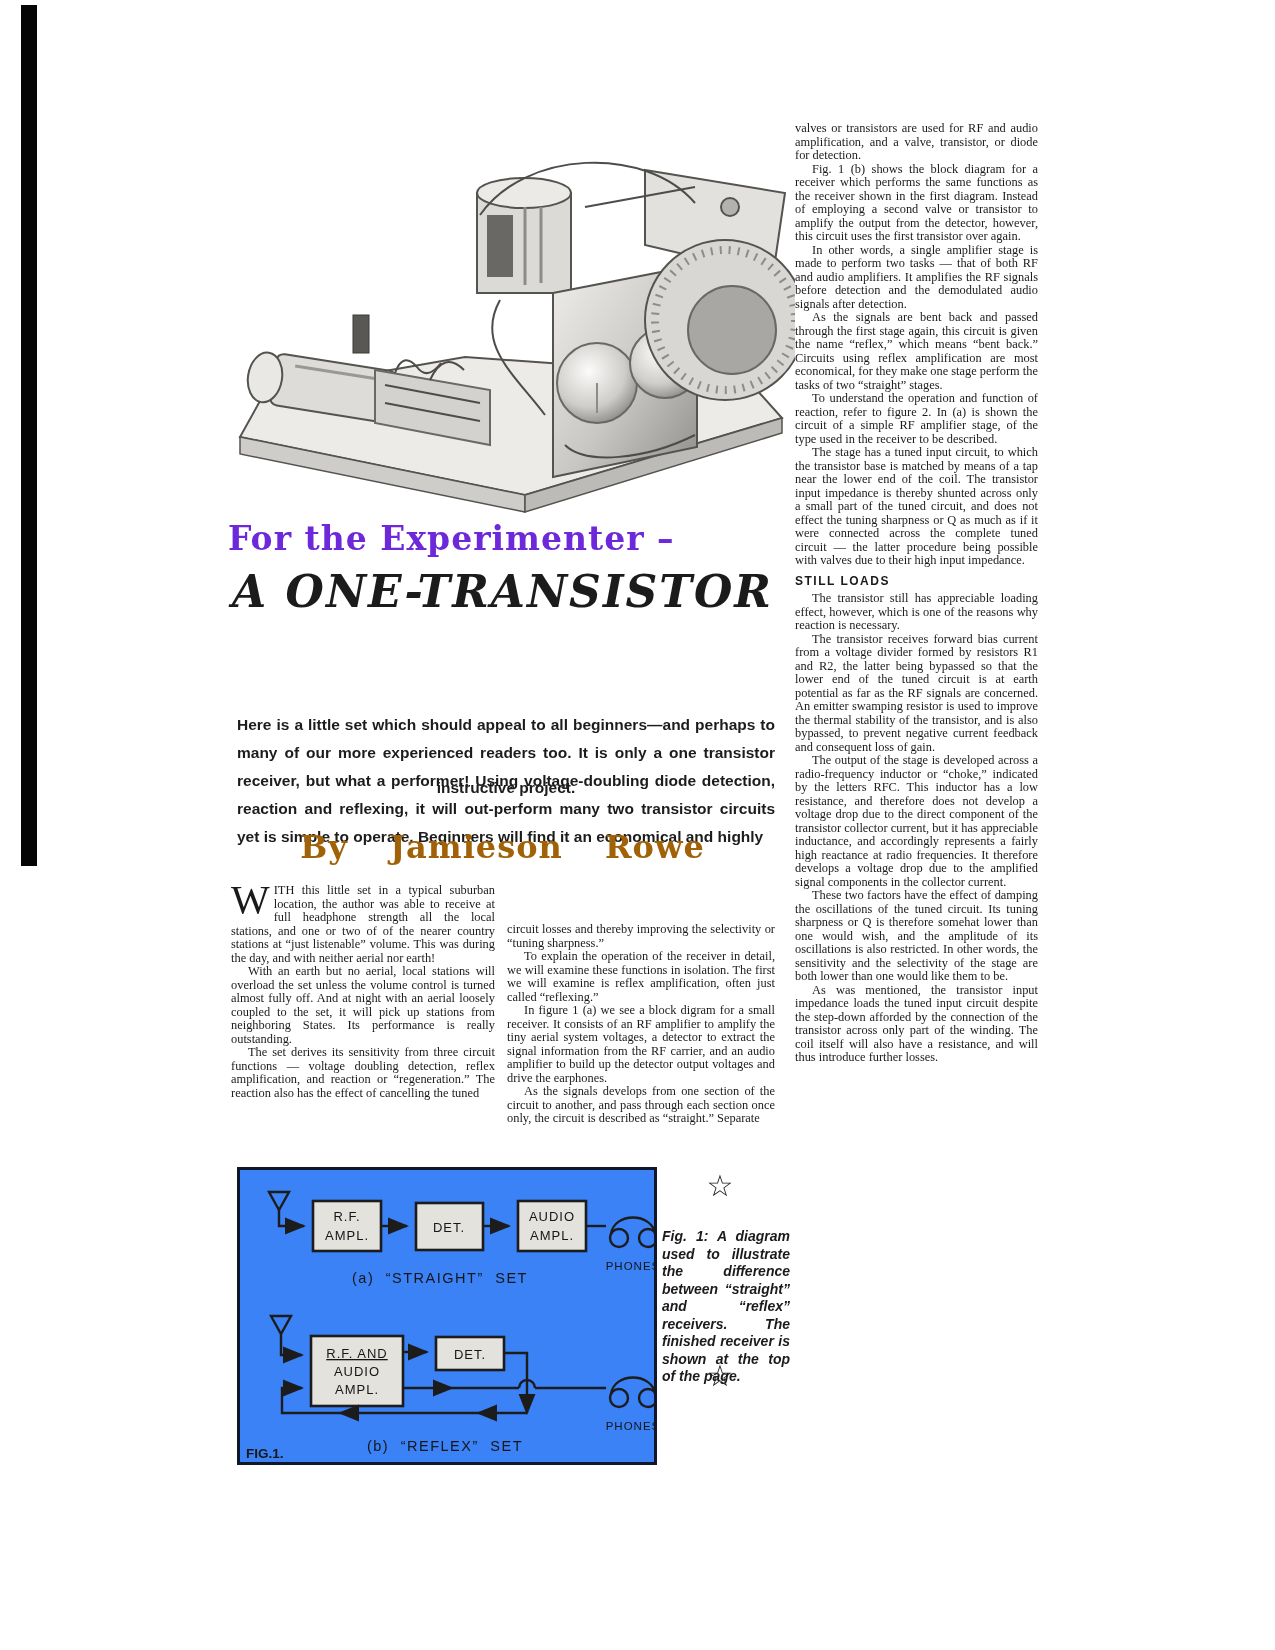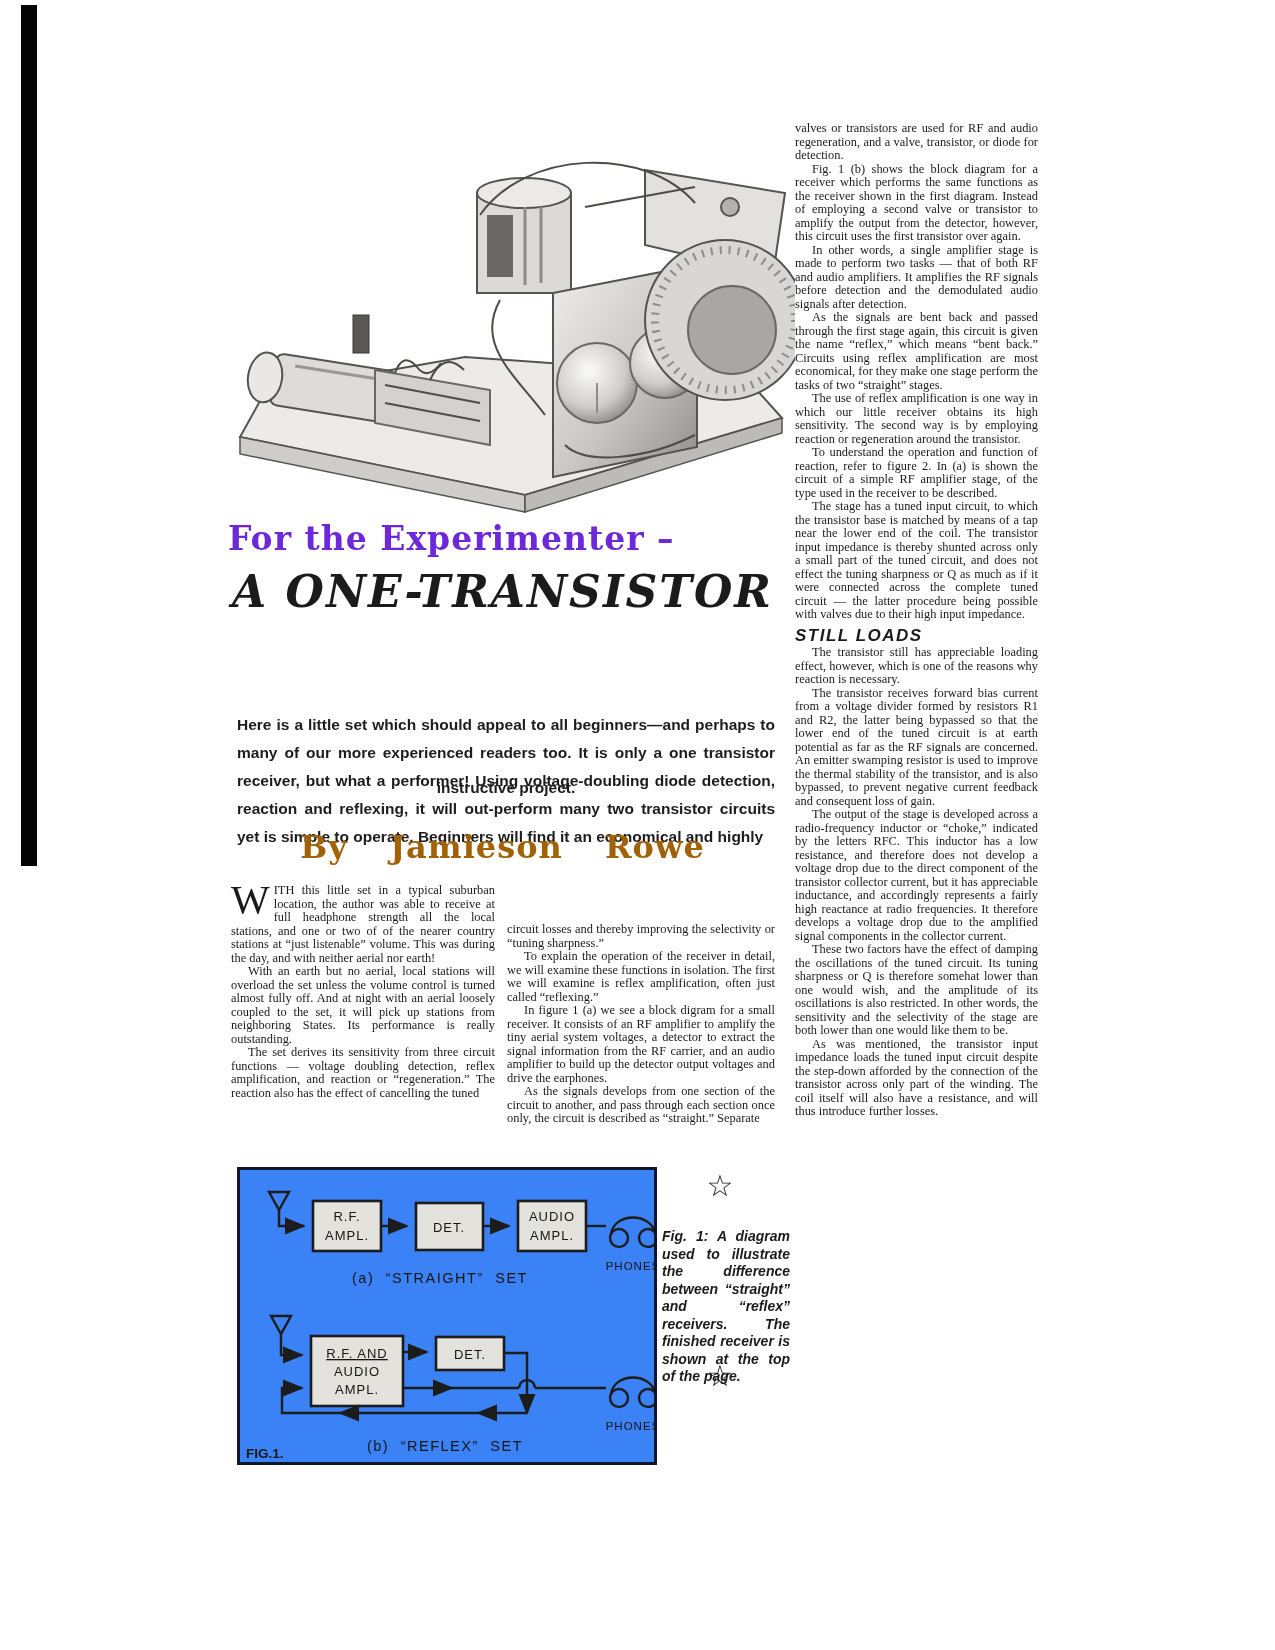--- a/index.html
+++ b/index.html
@@ -31,22 +31,22 @@
           letter-spacing:1px;word-spacing:30px;color:#a16207;}
 
   
   .col{font-size:12.4px;line-height:13.5px;text-align:justify;}
   .col p{margin:0;}
   .col p.ind{text-indent:17px;}
   .left-col{left:231px;top:884px;width:264px;}
   .mid-col{left:507px;top:923px;width:268px;}
   .right-col{left:795px;top:122px;width:243px;}
   .dropcap{float:left;font-size:41px;line-height:31px;padding-right:4px;font-family:"Liberation Serif",serif;}
-  .sub-head{font-family:"Liberation Sans",sans-serif;font-weight:bold;font-size:17px;
-            letter-spacing:1.5px;margin:7px 0 4px 0 !important;text-align:left;text-indent:0 !important;font-style:italic;}
+  .sub-head{font-family:"Liberation Sans",sans-serif;font-weight:bold;font-size:12px;
+            letter-spacing:1.5px;margin:7px 0 4px 0 !important;text-align:left;text-indent:0 !important;}
 
   
   .fig-box{left:237px;top:1167px;width:414px;height:292px;background:#3b82f6;
            border:3px solid #0f172a;}
   .fig-caption{left:662px;top:1228px;width:128px;
            font-family:"Liberation Sans",sans-serif;font-weight:bold;font-style:italic;
            font-size:14px;line-height:17.5px;text-align:justify;color:#1b1b1b;}
   .star{left:695px;width:50px;text-align:center;font-size:30px;color:#1b1b1b;
         font-family:"DejaVu Sans",sans-serif;}
   .star1{top:1168px;}
@@ -129,25 +129,24 @@
       <circle cx="500" cy="205" r="80" fill="#d9d7d3" stroke="#55534f" stroke-width="2"></circle>
       <circle cx="500" cy="205" r="70" fill="none" stroke="#8e8c88" stroke-width="8" stroke-dasharray="2,7"></circle>
       <circle cx="507" cy="215" r="44" fill="#a9a7a3" stroke="#6a6864" stroke-width="2"></circle>
     </g>
 
     <path d="M 275,185 C 250,230 290,260 320,300" class="photo-line"></path>
     <path d="M 340,330 C 360,350 420,345 470,320" class="photo-line"></path>
   </svg>
 
   <div class="abs col right-col">
-    <p>valves or transistors are used for RF and audio regeneration, and a valve, transistor, or diode for detection.</p>
+    <p>valves or transistors are used for RF and audio amplification, and a valve, transistor, or diode for detection.</p>
     <p class="ind">Fig. 1 (b) shows the block diagram for a receiver which performs the same functions as the receiver shown in the first diagram. Instead of employing a second valve or transistor to amplify the output from the detector, however, this circuit uses the first transistor over again.</p>
     <p class="ind">In other words, a single amplifier stage is made to perform two tasks — that of both RF and audio amplifiers. It amplifies the RF signals before detection and the demodulated audio signals after detection.</p>
     <p class="ind">As the signals are bent back and passed through the first stage again, this circuit is given the name “reflex,” which means “bent back.” Circuits using reflex amplification are most economical, for they make one stage perform the tasks of two “straight” stages.</p>
-    <p class="ind">The use of reflex amplification is one way in which our little receiver obtains its high sensitivity. The second way is by employing reaction or regeneration around the transistor.</p>
     <p class="ind">To understand the operation and function of reaction, refer to figure 2. In (a) is shown the circuit of a simple RF amplifier stage, of the type used in the receiver to be described.</p>
     <p class="ind">The stage has a tuned input circuit, to which the transistor base is matched by means of a tap near the lower end of the coil. The transistor input impedance is thereby shunted across only a small part of the tuned circuit, and does not effect the tuning sharpness or Q as much as if it were connected across the complete tuned circuit — the latter procedure being possible with valves due to their high input impedance.</p>
     <p class="sub-head">STILL LOADS</p>
     <p class="ind">The transistor still has appreciable loading effect, however, which is one of the reasons why reaction is necessary.</p>
     <p class="ind">The transistor receives forward bias current from a voltage divider formed by resistors R1 and R2, the latter being bypassed so that the lower end of the tuned circuit is at earth potential as far as the RF signals are concerned. An emitter swamping resistor is used to improve the thermal stability of the transistor, and is also bypassed, to prevent negative current feedback and consequent loss of gain.</p>
     <p class="ind">The output of the stage is developed across a radio-frequency inductor or “choke,” indicated by the letters RFC. This inductor has a low resistance, and therefore does not develop a voltage drop due to the direct component of the transistor collector current, but it has appreciable inductance, and accordingly represents a fairly high reactance at radio frequencies. It therefore develops a voltage drop due to the amplified signal components in the collector current.</p>
     <p class="ind">These two factors have the effect of damping the oscillations of the tuned circuit. Its tuning sharpness or Q is therefore somehat lower than one would wish, and the amplitude of its oscillations is also restricted. In other words, the sensitivity and the selectivity of the stage are both lower than one would like them to be.</p>
     <p class="ind">As was mentioned, the transistor input impedance loads the tuned input circuit despite the step-down afforded by the connection of the transistor across only part of the winding. The coil itself will also have a resistance, and will thus introduce further losses.</p>
   </div>
 

